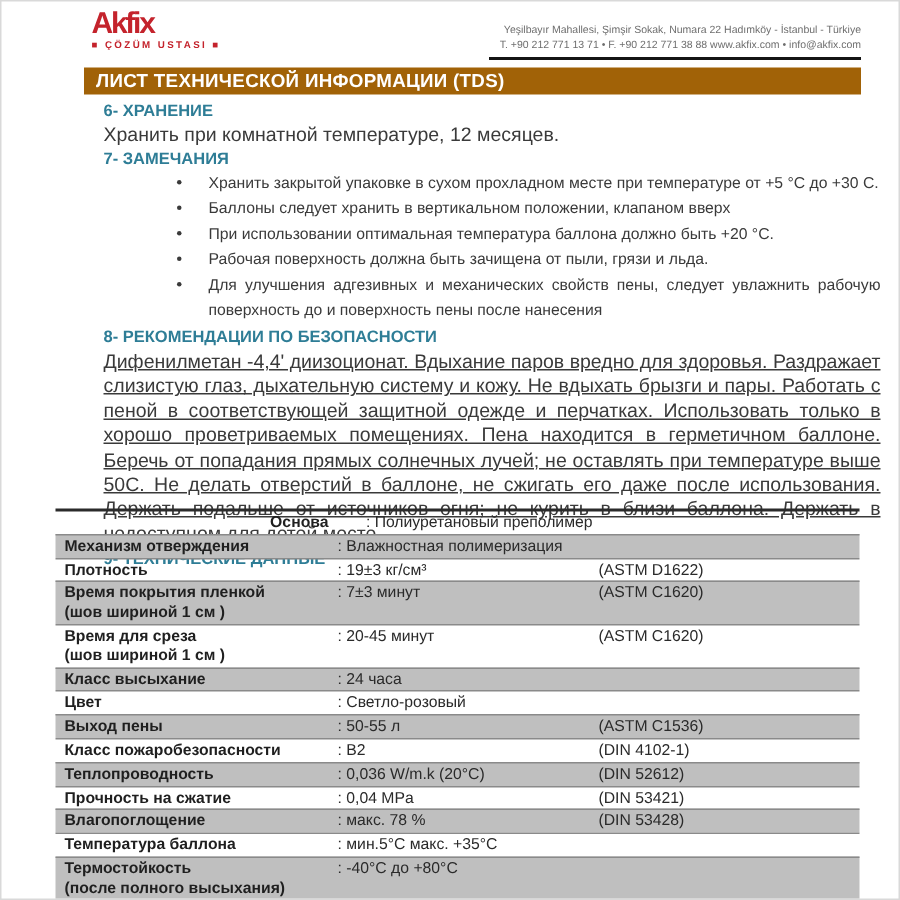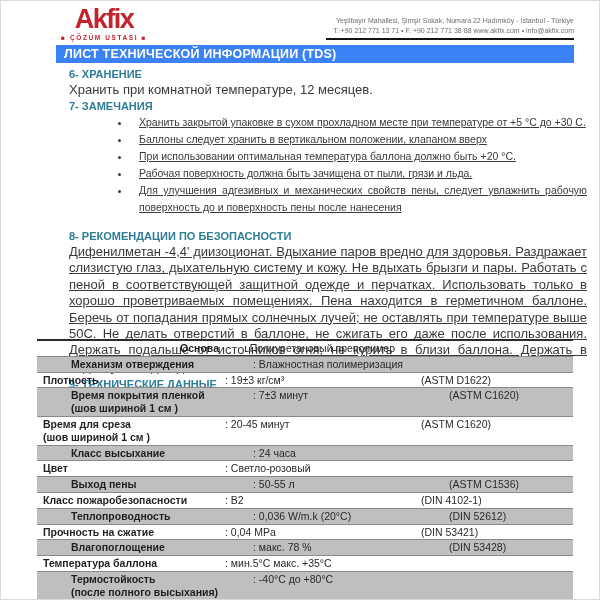--- a/index.html
+++ b/index.html
@@ -4,54 +4,54 @@
 <style>
   html,body{margin:0;padding:0;background:#e9e9e9;}
   .page{
     position:relative;width:600px;height:600px;margin:0 auto;
     background:#ffffff;overflow:hidden;
     font-family:"Liberation Sans",sans-serif;color:#3a3a3a;
     border:1px solid #d9d9d9;box-sizing:border-box;
   }
   
   .logo{position:absolute;top:5px;left:60px;line-height:1;}
-  .logo-name{font-size:27px;font-weight:bold;color:#c4232c;letter-spacing:-1.5px;text-align:center;}
+  .logo-name{font-size:20px;font-weight:bold;color:#c4232c;letter-spacing:-1.5px;}
   .logo-tagline{font-size:6.5px;font-weight:bold;color:#c4232c;letter-spacing:1.6px;margin-top:2px;}
   .address{
     position:absolute;top:15px;right:25px;text-align:right;
     font-size:7px;line-height:9.5px;color:#6e6e6e;
   }
   .header-rule{position:absolute;top:37px;right:25px;width:248px;height:2px;background:#141414;}
   .title-bar{
     position:absolute;top:44px;left:55px;right:25px;height:18px;
-    background:#3b82f6;color:#ffffff;font-weight:bold;font-size:12.5px;
+    background:#a16207;color:#ffffff;font-weight:bold;font-size:12.5px;
     line-height:18px;padding-left:8px;letter-spacing:.2px;
   }
   
   .content{position:absolute;top:64px;left:68px;width:518px;}
   .sec-heading{font-size:11px;font-weight:bold;color:#2e7d96;margin:3px 0 2px 0;}
   .body-text{font-size:13px;line-height:15px;margin:0 0 2px 0;}
   .justified{text-align:justify;line-height:16.4px;text-decoration:underline;}
-  ul.notes{margin:2px 0 14px 0;padding-left:62px;text-decoration:underline;}
+  ul.notes{margin:2px 0 3px 0;padding-left:62px;}
   ul.notes li{
     font-size:10.5px;line-height:17px;text-align:justify;
     padding-left:8px;margin:0;
   }
   
   .tech-table{
     position:absolute;top:338px;left:36px;width:536px;
     border-top:2.5px solid #2b2b2b;border-bottom:2.5px solid #2b2b2b;
     font-size:10.5px;
   }
   .t-row{display:flex;align-items:flex-start;border-top:1px solid #8a8a8a;line-height:12.8px;}
   .t-row:first-child{border-top:none;text-align:right;}
-  .t-row.shaded{background:#bfbfbf;padding-left:28px;}
+  .t-row.shaded{background:#bfbfbf;}
   .t-label{width:186px;font-weight:bold;color:#1f1f1f;padding:1px 4px 1px 6px;box-sizing:border-box;}
   .t-value{width:176px;padding:1px 4px 1px 2px;box-sizing:border-box;color:#2a2a2a;}
-  .t-std{flex:1;padding:1px 4px 1px 0;color:#2a2a2a;margin-left:22px;}
+  .t-std{flex:1;padding:1px 4px 1px 0;color:#2a2a2a;}
 </style>
 </head>
 <body>
 
 <div class="page">
 
   <div class="logo">
     <div class="logo-name">Akfix</div>
     <div class="logo-tagline">■ ÇÖZÜM USTASI ■</div>
   </div>

